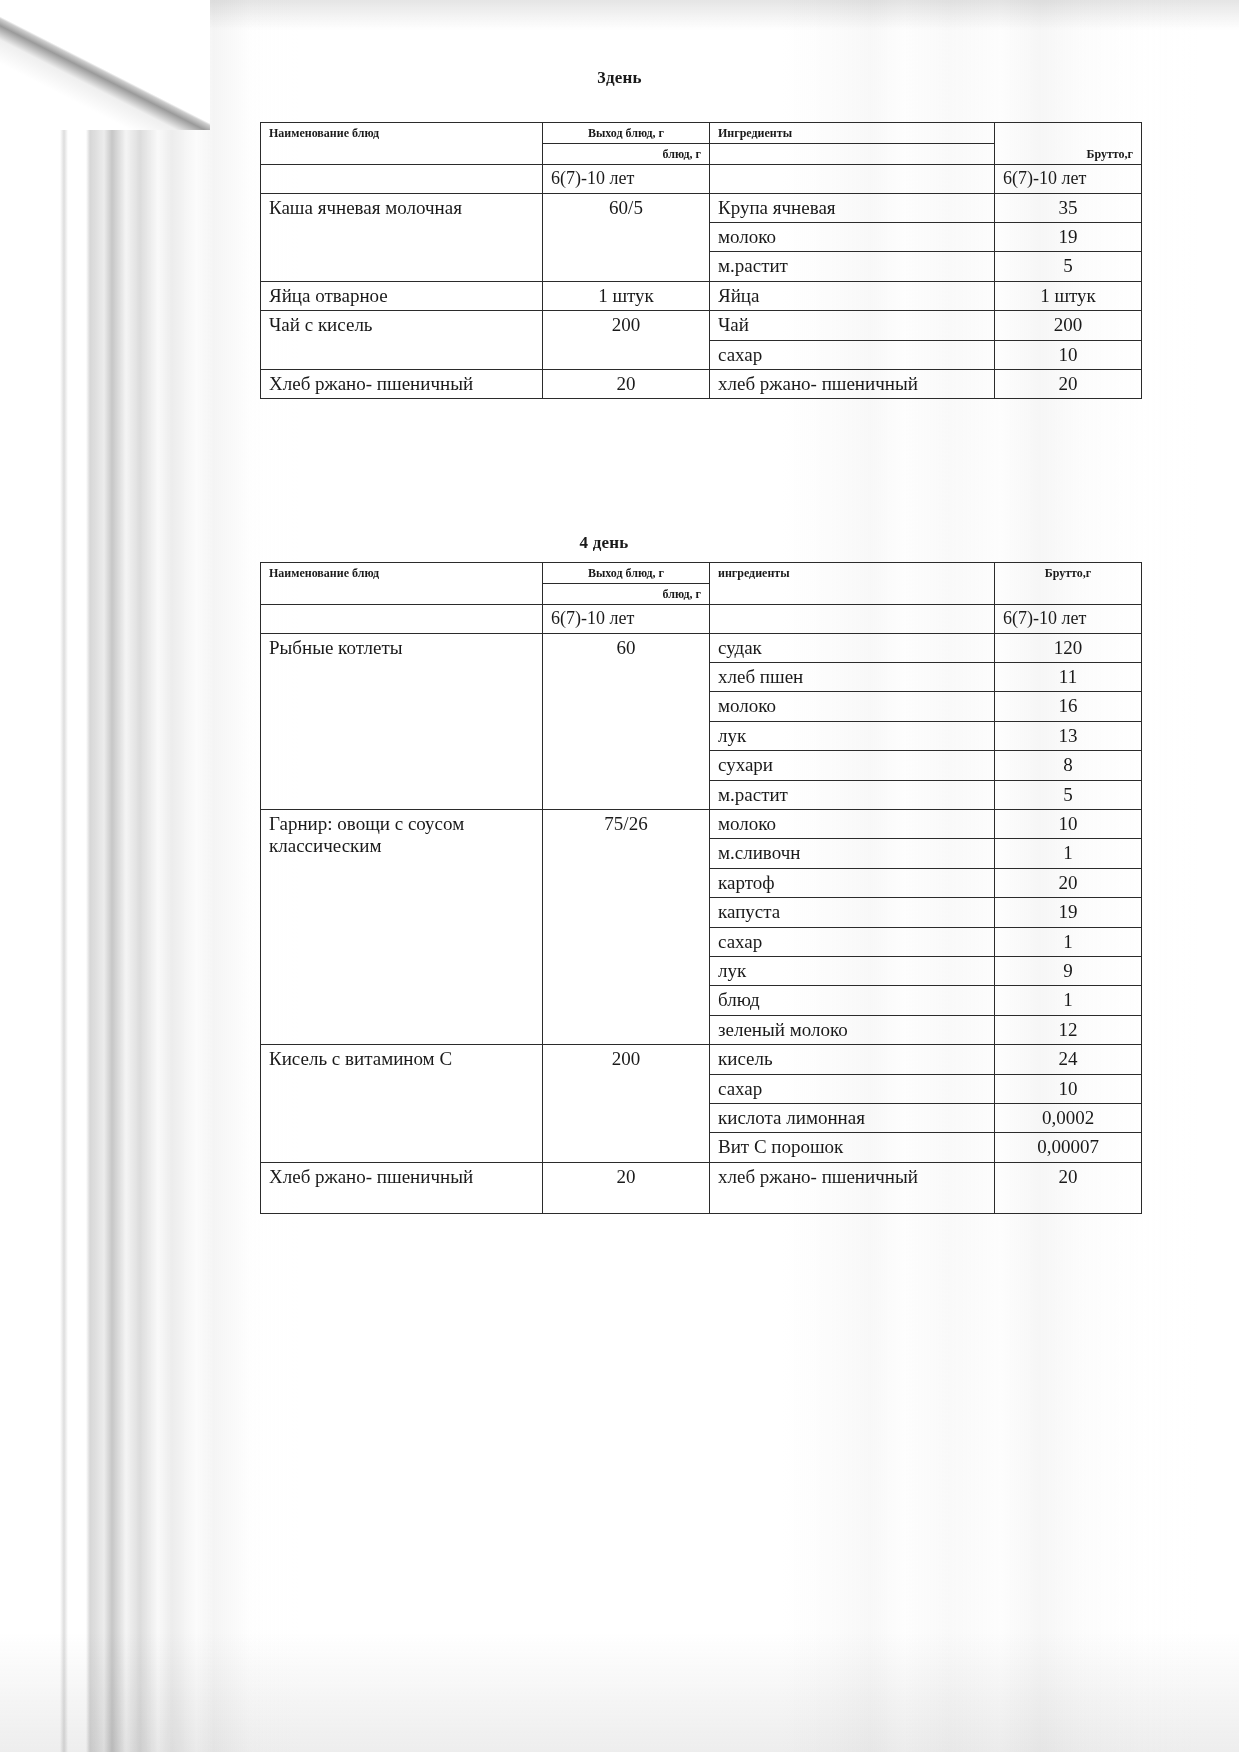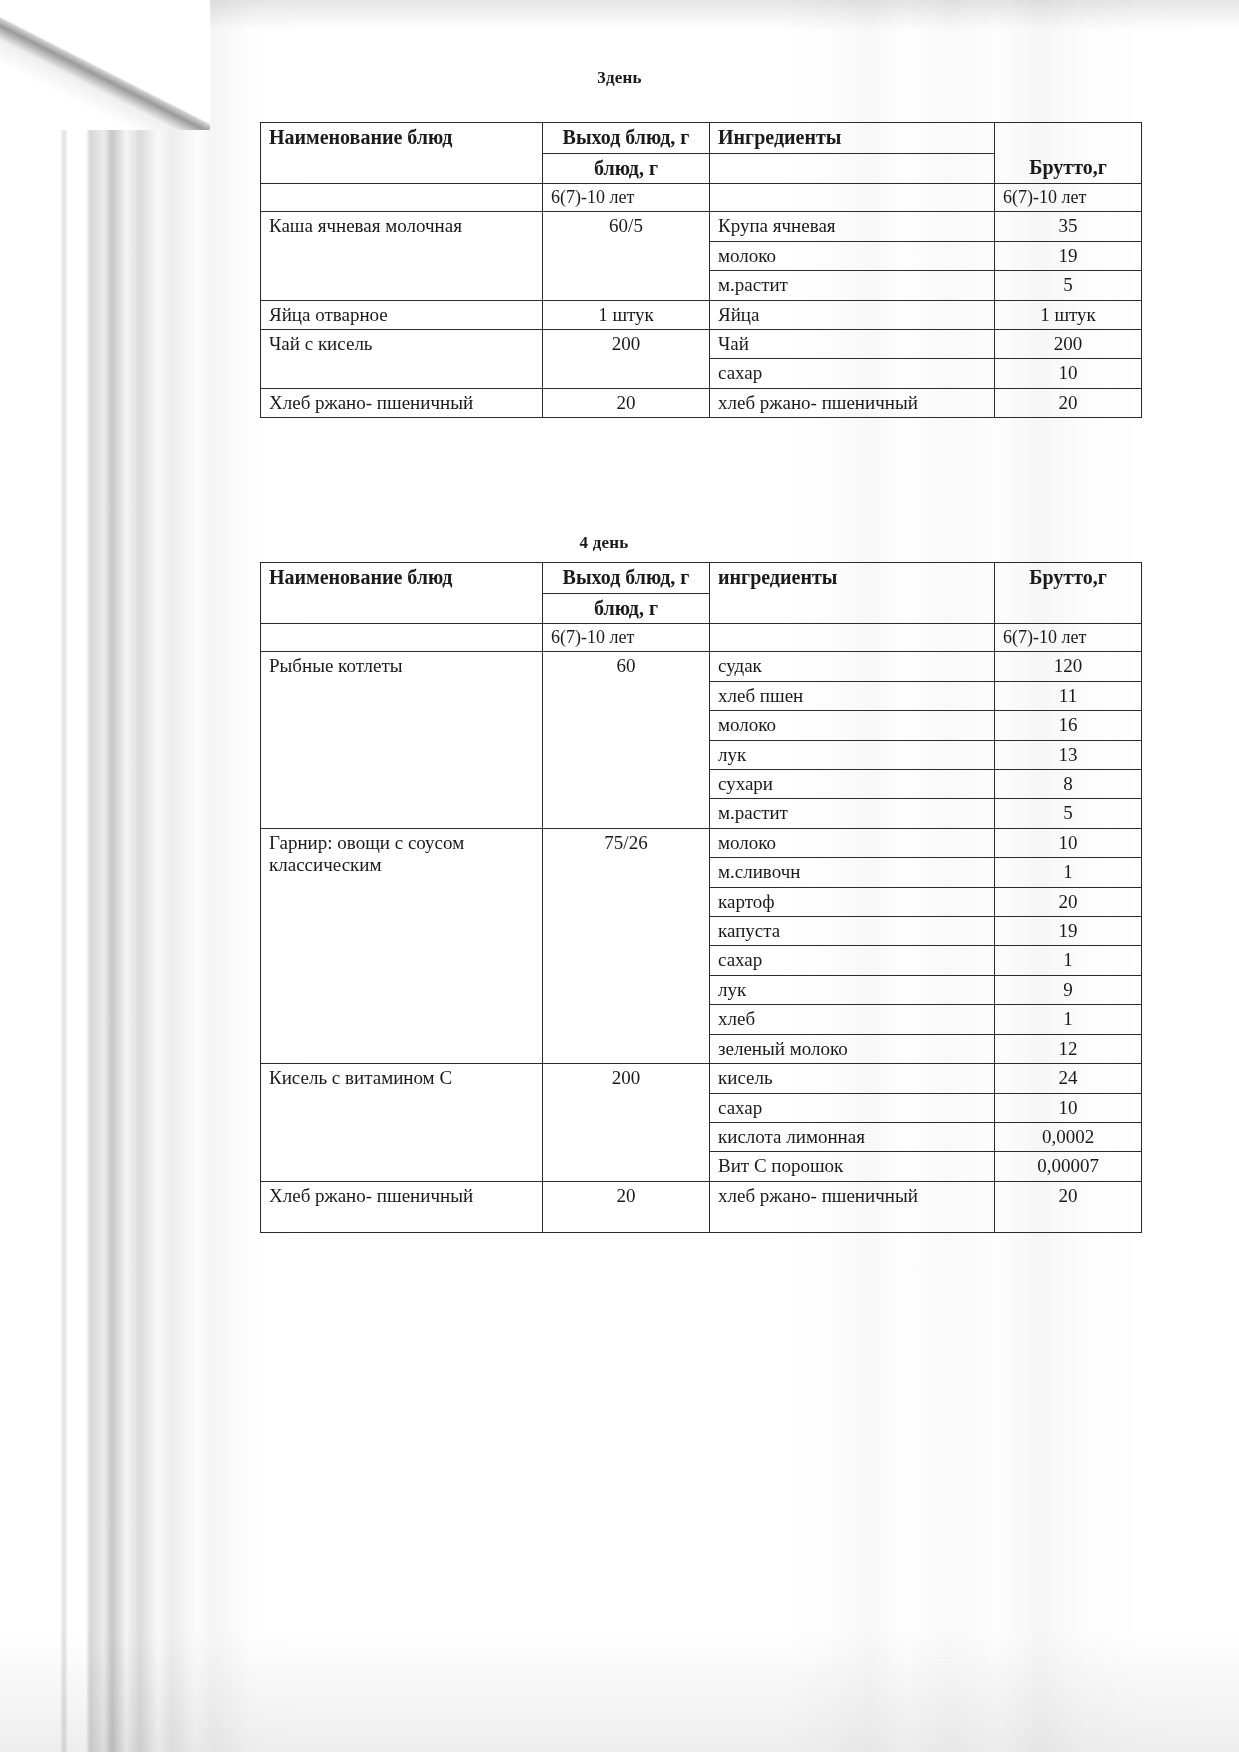--- a/index.html
+++ b/index.html
@@ -112,28 +112,28 @@
     vertical-align: top;
     line-height: 1.18;
   }
   .c-dish   { width: 265px; }
   .c-out    { width: 150px; text-align: center; }
   .c-ing    { width: 268px; }
   .c-brutto { width: 130px; text-align: center; }
 
   .hd {
     font-weight: bold;
-    font-size: 20px;
+    font-size: 12px;
   }
   .hd-sub {
     font-weight: normal;
     font-size: 18px;
   }
   .center { text-align: center; margin-top: 8px; }
-  .nobd-top { border-top: none !important; }
+  .nobd-top { border-top: none !important; text-align: right; }
   .nobd-bottom { border-bottom: none !important; }
   .blank { }
 
   .t1 { left: 260px; top: 122px; }
   .t2 { left: 260px; top: 562px; }
   .title1 { position: absolute; left: 0; top: 68px; width: 1239px; }
   .title2 { position: absolute; left: 0; top: 533px; width: 1208px; }
 </style>
 </head>
 <body>
@@ -280,21 +280,21 @@
         </tr>
         <tr>
           <td class="c-ing">сахар</td>
           <td class="c-brutto center">1</td>
         </tr>
         <tr>
           <td class="c-ing">лук</td>
           <td class="c-brutto center">9</td>
         </tr>
         <tr>
-          <td class="c-ing">хлеб</td>
+          <td class="c-ing">блюд</td>
           <td class="c-brutto center">1</td>
         </tr>
         <tr>
           <td class="c-ing">зеленый молоко</td>
           <td class="c-brutto center">12</td>
         </tr>
 
         <tr>
           <td class="c-dish" rowspan="4">Кисель с витамином  С</td>
           <td class="c-out center" rowspan="4">200</td>

